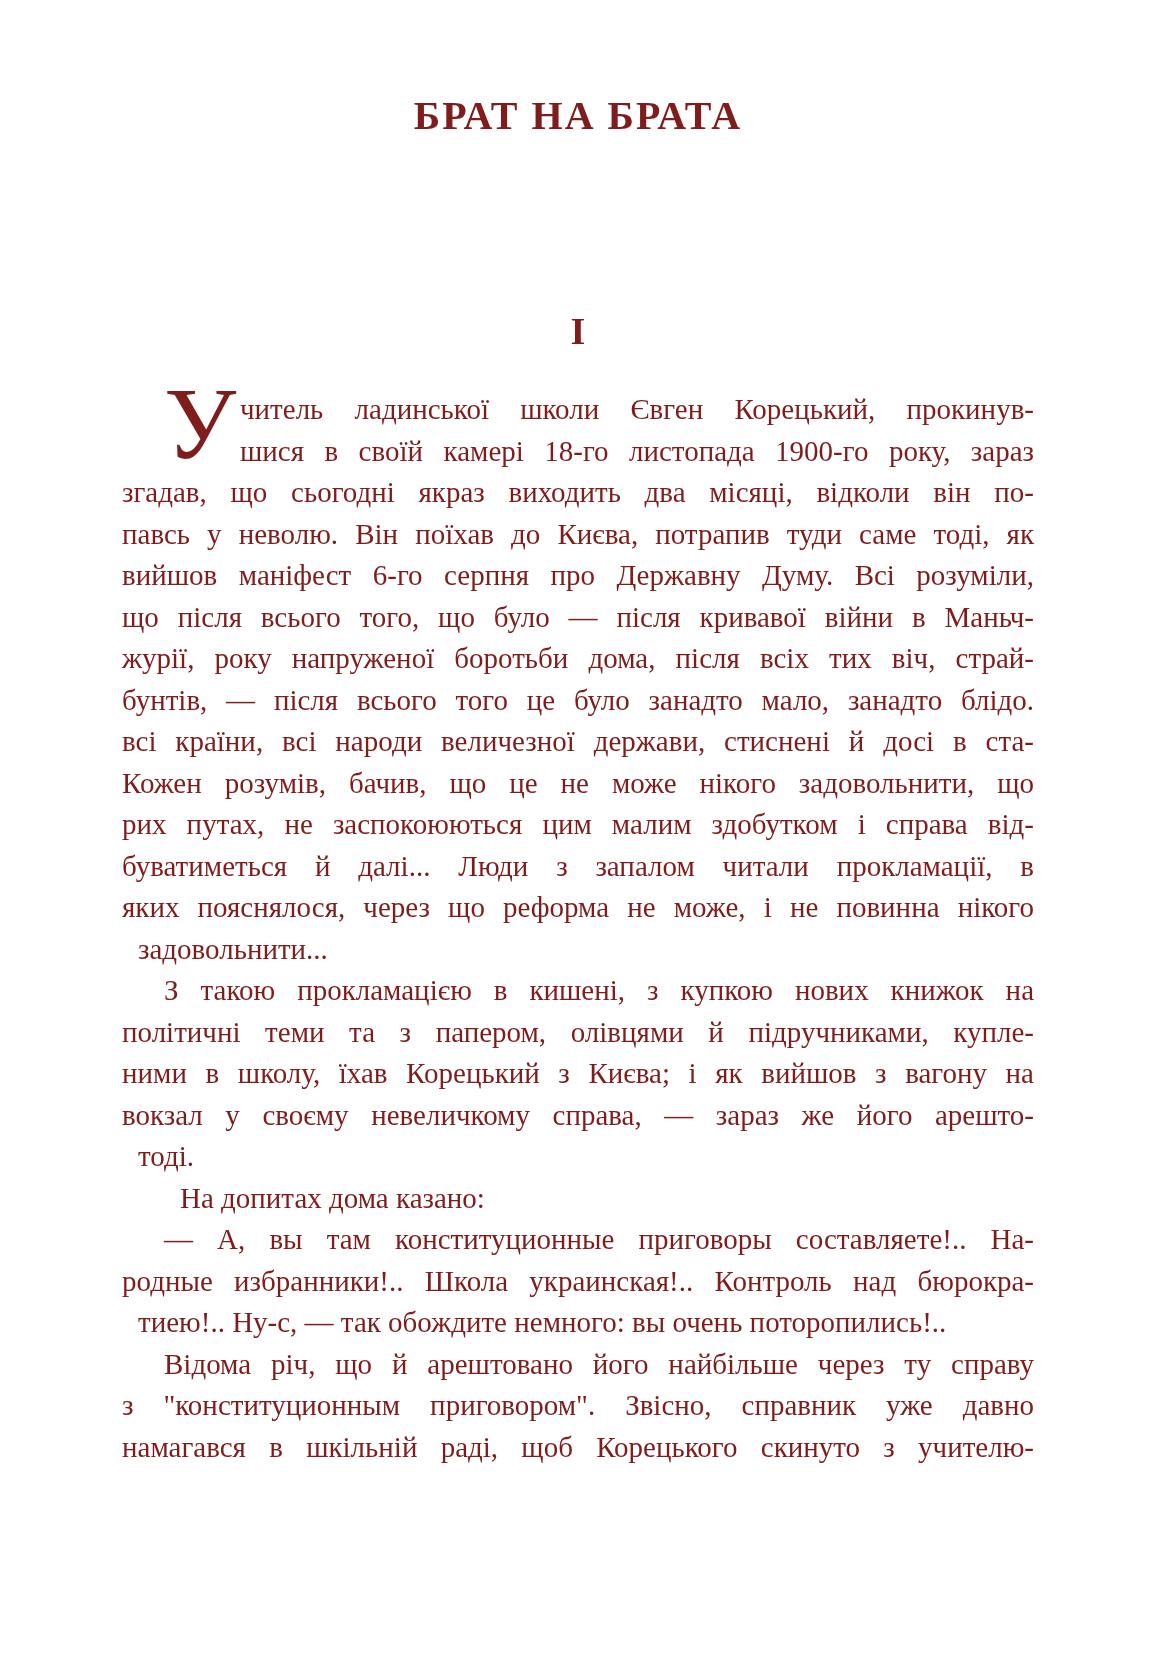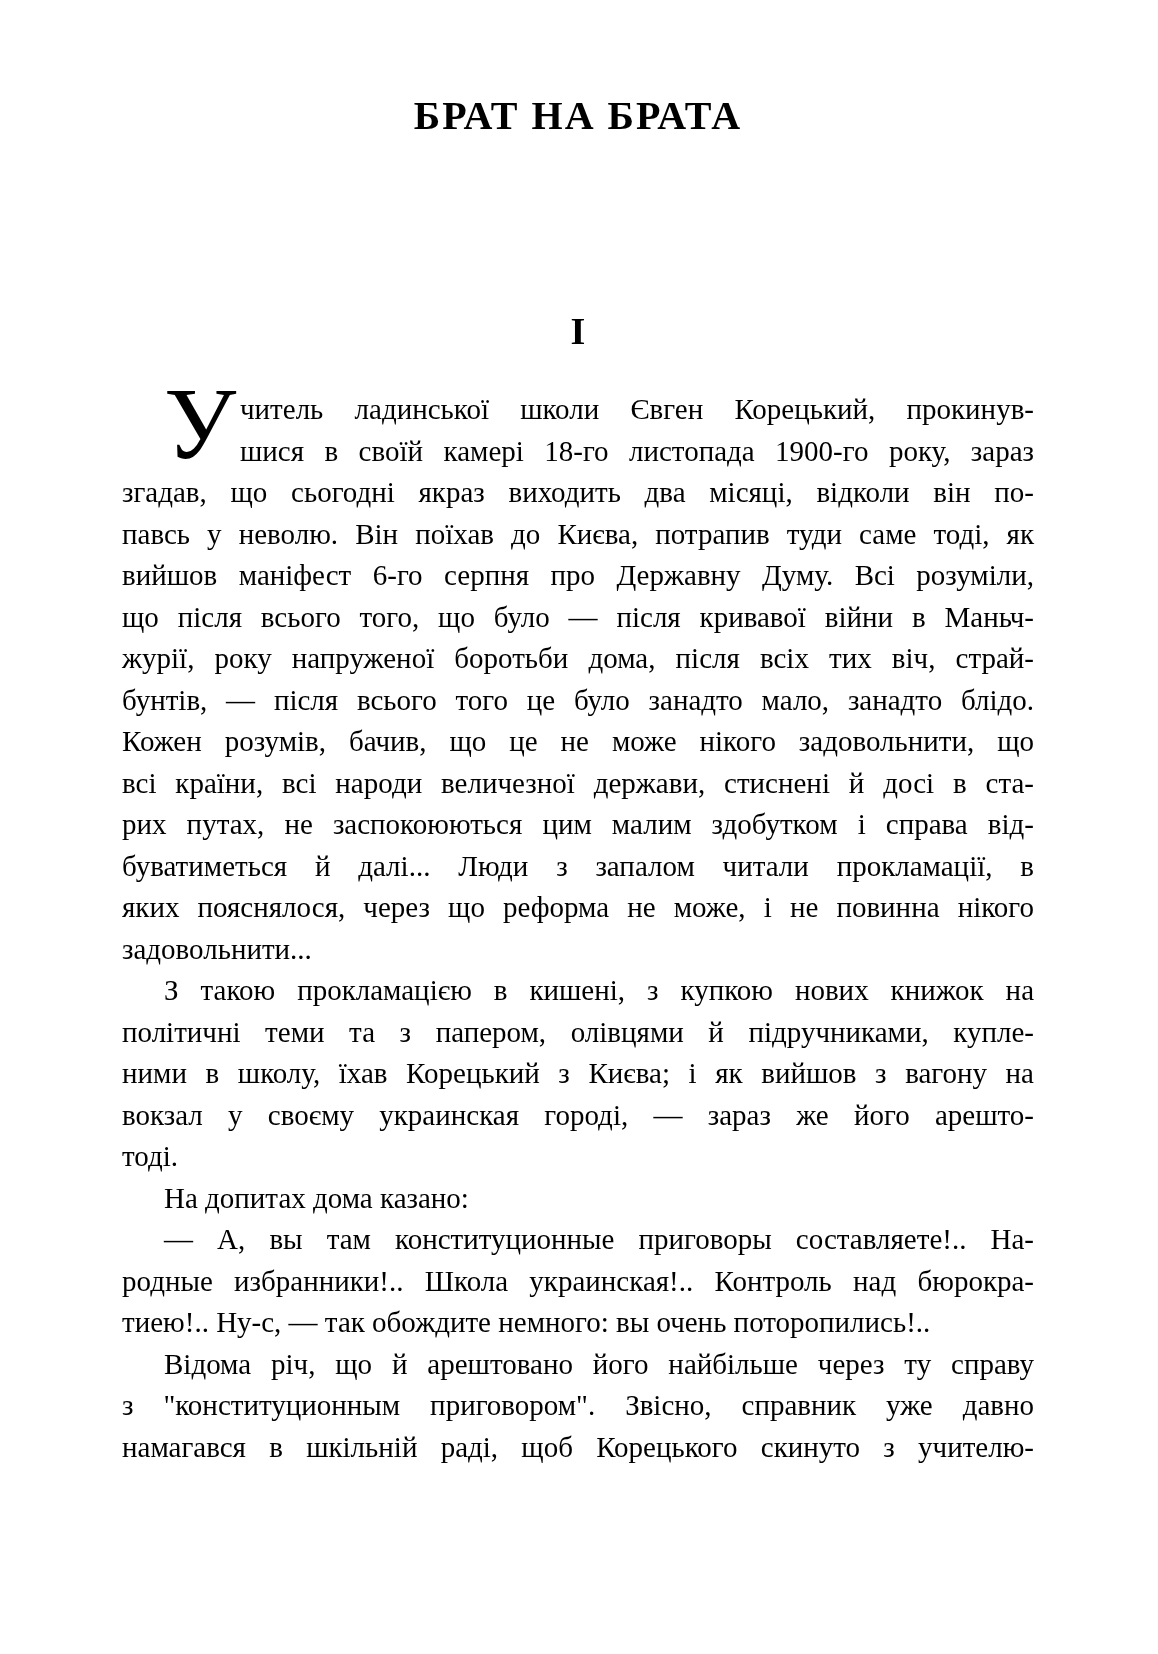--- a/index.html
+++ b/index.html
@@ -5,21 +5,21 @@
   html, body {
     margin: 0;
     padding: 0;
     background: #ffffff;
   }
   .page {
     position: relative;
     width: 1158px;
     height: 1654px;
     background: #ffffff;
-    color: #000000;
+    color: #7f1d1d;
     font-family: "Liberation Serif", "DejaVu Serif", serif;
     overflow: hidden;
     text-decoration: underline;
   }
   .page-title {
     position: absolute;
     top: 96px;
     left: 122px;
     width: 912px;
     text-align: center;
@@ -50,20 +50,21 @@
   .para {
     margin: 0;
     padding: 0;
   }
   .line {
     text-align: justify;
     text-align-last: justify;
   }
   .line.last {
     text-align-last: left;
+    margin-left: 16px;
   }
   .line.indent {
     text-indent: 42px;
   }
   .dropcap {
     float: left;
     width: 64px;
     height: 83px;
     margin-left: 42px;
     margin-right: 12px;
@@ -82,32 +83,32 @@
       <div class="para">
         <span class="dropcap">У</span>
         <div class="line">читель ладинської школи Євген Корецький, прокинув-</div>
         <div class="line">шися в своїй камері 18-го листопада 1900-го року, зараз</div>
         <div class="line">згадав, що сьогодні якраз виходить два місяці, відколи він по-</div>
         <div class="line">павсь у неволю. Він поїхав до Києва, потрапив туди саме тоді, як</div>
         <div class="line">вийшов маніфест 6-го серпня про Державну Думу. Всі розуміли,</div>
         <div class="line">що після всього того, що було — після кривавої війни в Маньч-</div>
         <div class="line">журії, року напруженої боротьби дома, після всіх тих віч, страй-</div>
         <div class="line">бунтів, — після всього того це було занадто мало, занадто блідо.</div>
+        <div class="line">всі країни, всі народи величезної держави, стиснені й досі в ста-</div>
         <div class="line">Кожен розумів, бачив, що це не може нікого задовольнити, що</div>
-        <div class="line">всі країни, всі народи величезної держави, стиснені й досі в ста-</div>
         <div class="line">рих путах, не заспокоюються цим малим здобутком і справа від-</div>
         <div class="line">буватиметься й далі... Люди з запалом читали прокламації, в</div>
         <div class="line">яких пояснялося, через що реформа не може, і не повинна нікого</div>
         <div class="line last">задовольнити...</div>
       </div>
       <div class="para">
         <div class="line indent">З такою прокламацією в кишені, з купкою нових книжок на</div>
         <div class="line">політичні теми та з папером, олівцями й підручниками, купле-</div>
         <div class="line">ними в школу, їхав Корецький з Києва; і як вийшов з вагону на</div>
-        <div class="line">вокзал у своєму украинская городі, — зараз же його арешто-</div>
+        <div class="line">вокзал у своєму невеличкому справа, — зараз же його арешто-</div>
         <div class="line last">тоді.</div>
       </div>
       <div class="para">
         <div class="line last indent">На допитах дома казано:</div>
       </div>
       <div class="para">
         <div class="line indent">— А, вы там конституционные приговоры составляете!.. На-</div>
         <div class="line">родные избранники!.. Школа украинская!.. Контроль над бюрокра-</div>
         <div class="line last">тиею!.. Ну-с, — так обождите немного: вы очень поторопились!..</div>
       </div>

